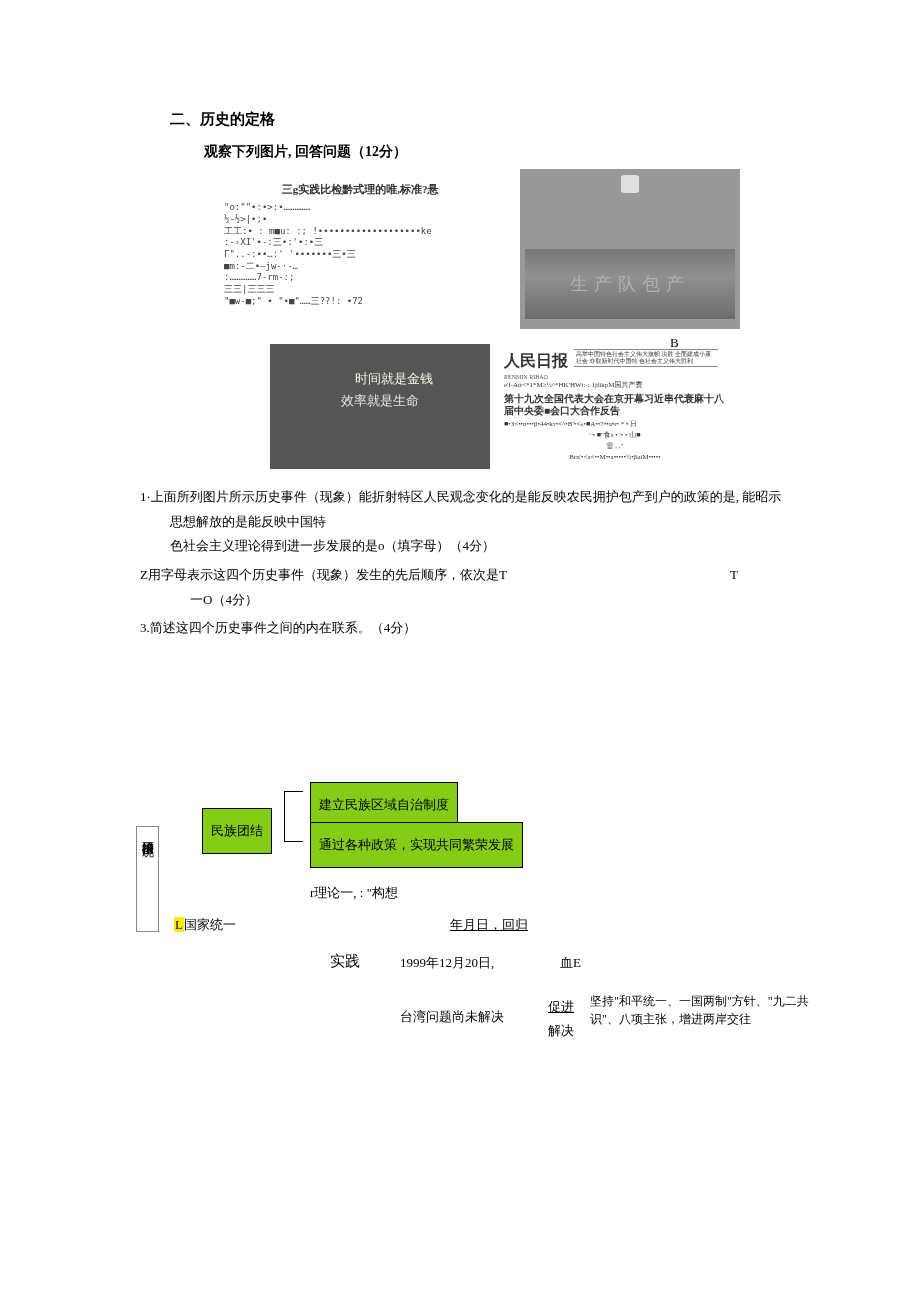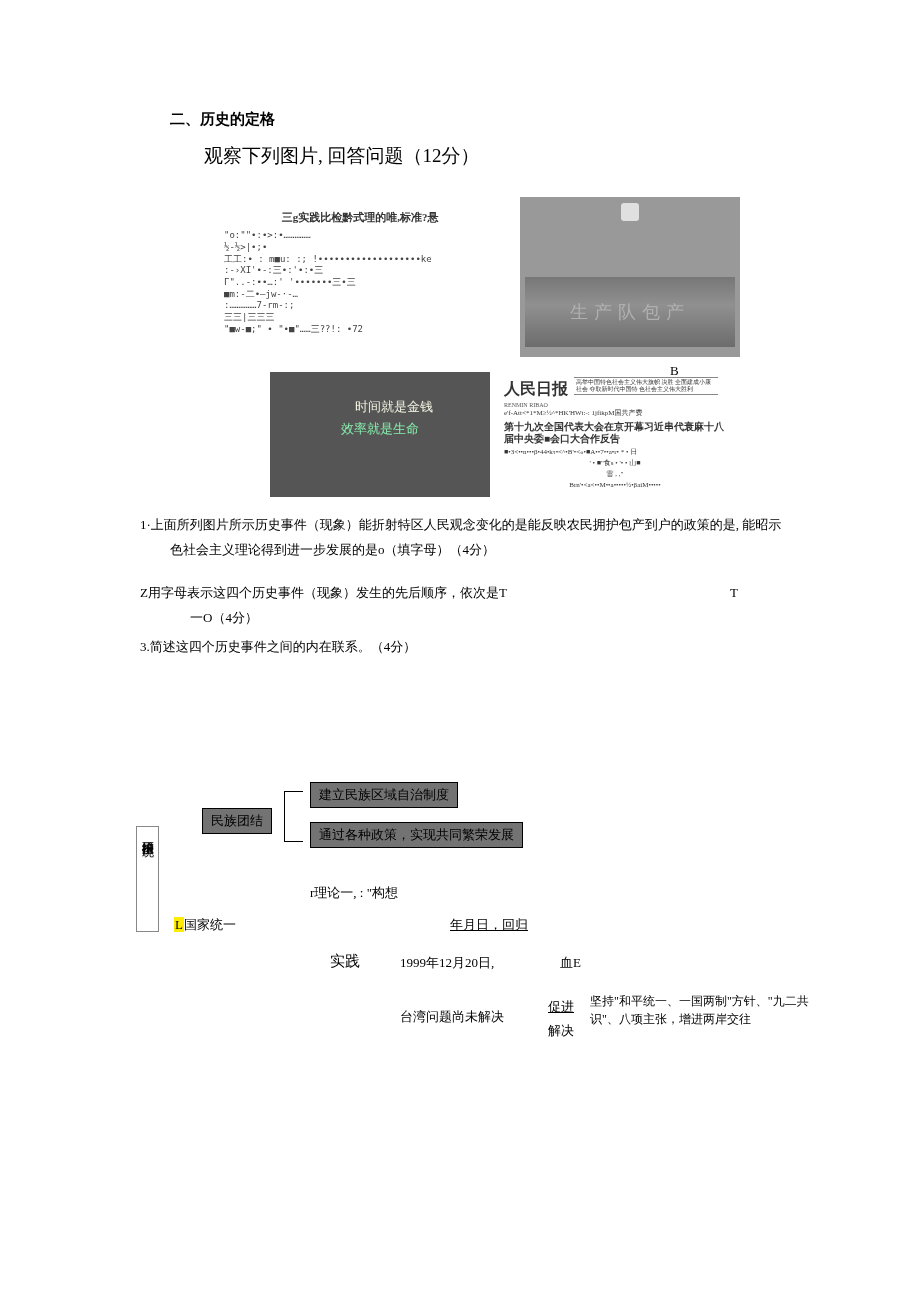--- a/index.html
+++ b/index.html
@@ -20,22 +20,23 @@
     height: 100%;
     position: relative;
   }
   .section-title {
     font-weight: bold;
     font-size: 15px;
     margin-bottom: 14px;
   }
   .prompt {
     margin-left: 34px;
-    margin-bottom: 28px;
-    font-size: 19px;
+    margin-bottom: 8px;
+    font-size: 14px;
+    font-weight: bold;
   }
   .images-area {
     margin-left: 50px;
     margin-top: 6px;
     position: relative;
     width: 510px;
     height: 310px;
   }
   .img-a {
     position: absolute;
@@ -112,21 +113,21 @@
     height: 125px;
     background: #555;
     color: #fff;
     font-size: 12px;
     text-align: center;
     box-sizing: border-box;
     padding-top: 26px;
     overflow: hidden;
   }
   .img-c .ln1 { font-size: 13px; margin-bottom: 4px; color:#f2f2e0;padding-left:28px;}
-  .img-c .ln2 { font-size: 13px; color:#86efac;}
+  .img-c .ln2 { font-size: 13px; color:#e5e5e5;}
   .img-d {
     position: absolute;
     left: 280px;
     top: 180px;
     width: 230px;
     height: 120px;
     background: #fff;
     font-size: 8px;
     color: #333;
     box-sizing: border-box;
@@ -165,39 +166,39 @@
     word-break: break-all;
   }
   .question-block {
     margin-top: 6px;
     font-size: 13px;
     line-height: 1.9;
   }
   .q1 { margin-left: -30px; }
   .q1-cont1 { margin-left: 0px; }
   .q1-cont2 { margin-left: 0px; }
-  .q2 { margin-left: -30px; margin-top: 19px; position: relative;}
+  .q2 { margin-left: -30px; margin-top: 4px; position: relative;}
   .q2-arrow { margin-left: 20px; }
   .q3 { margin-left: -30px; margin-top: 4px;}
   .right-t { position: absolute; left: 590px; }
 
   
   .diagram {
     position: absolute;
     left: 140px;
     top: 782px;
     width: 640px;
     height: 310px;
     font-size: 13px;
   }
   .box {
     border: 1.5px solid #000;
-    padding: 3px 8px;
+    padding: 13px 8px;
     display: inline-block;
-    background: #737373;
+    background: #84cc16;
     position: absolute;
     white-space: nowrap;
   }
   .vtext {
     writing-mode: vertical-rl;
     border: 1px solid #888;
     padding: 4px 2px;
     position: absolute;
     font-size: 12px;
     letter-spacing: 1px;
@@ -264,20 +265,21 @@
       <div class="headline2">第十九次全国代表大会在京开幕习近串代衰麻十八届中央委■会口大合作反吿</div>
       <div class="garble2">■•3&lt;••n•••β•44•kτ•&lt;^•B'•&lt;«•■A••7••a•r• * • 日</div>
       <div class="garble2" style="text-align:center;">'  • ■"食s  • '• • 山■</div>
       <div class="garble2" style="text-align:center;">雷 , ,"</div>
       <div class="garble2" style="text-align:center;">Brn'•&lt;a&lt;••M••a•••••½•βaiM•••••</div>
     </div>
   </div>
 
   <div class="question-block">
     <div class="q1">1·上面所列图片所示历史事件（现象）能折射特区人民观念变化的是能反映农民拥护包产到户的政策的是, 能昭示</div>
+    <div class="q1-cont1">思想解放的是能反映中国特</div>
     <div class="q1-cont2">色社会主义理论得到进一步发展的是o（填字母）（4分）</div>
     <div class="q2">
       <span>Z用字母表示这四个历史事件（现象）发生的先后顺序，依次是T</span>
       <span class="right-t">T</span>
     </div>
     <div class="q2-arrow">一O（4分）</div>
     <div class="q3">3.简述这四个历史事件之间的内在联系。（4分）</div>
   </div>
 </div>
 

